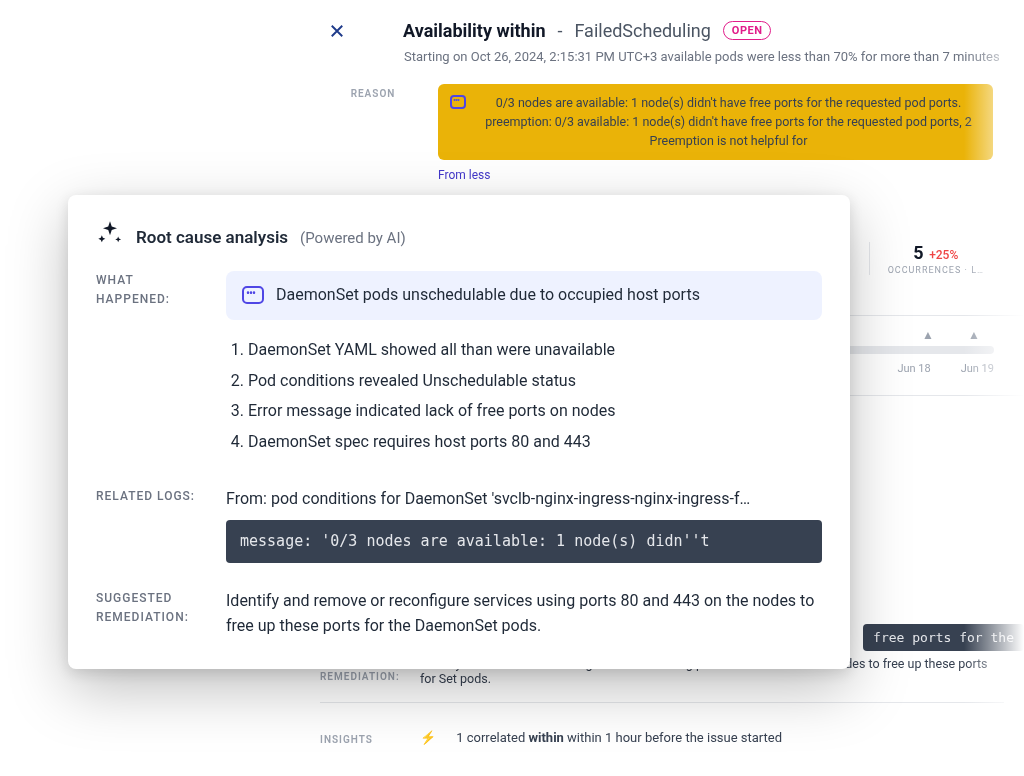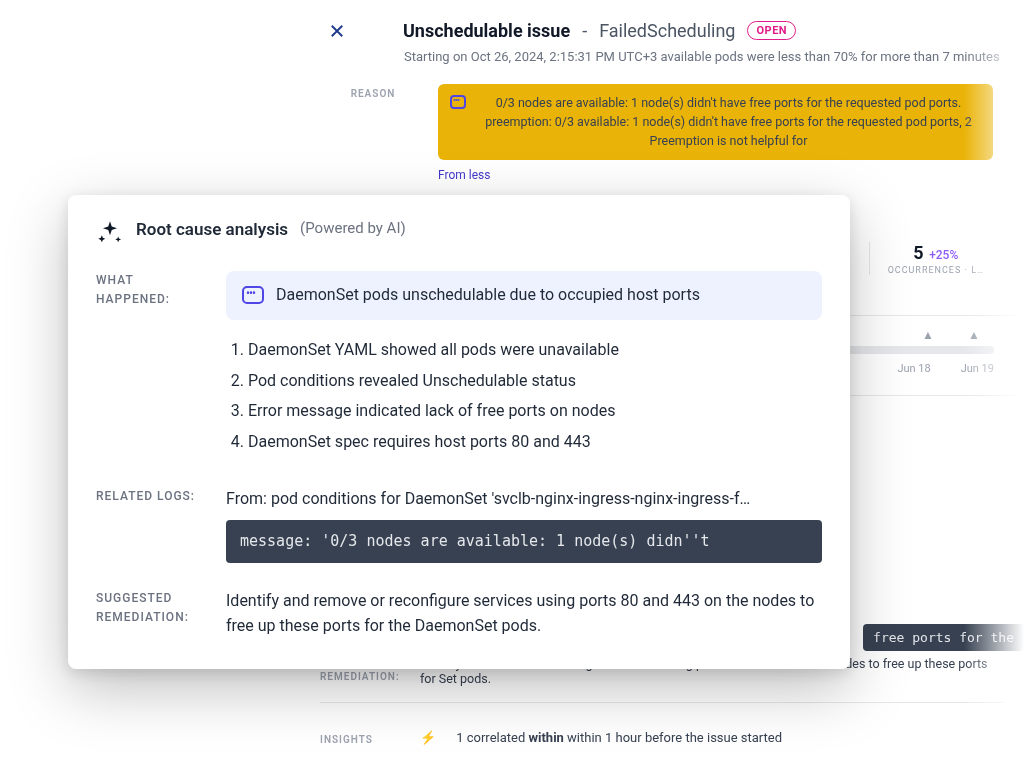--- a/index.html
+++ b/index.html
@@ -118,21 +118,21 @@
     padding: 60px 40px 0 20px;
     gap: 18px;
     border-bottom: 1px solid #e5e7eb;
     padding-bottom: 40px;
   }
   .stat-sep { width: 1px; background: #e5e7eb; }
   .stat {
     text-align: center;
   }
   .stat-main { font-size: 18px; font-weight: 700; color: #111827; }
-  .stat-delta { font-size: 12px; color: #8b5cf6; font-weight: 500; margin-left: 2px;}
+  .stat-delta { font-size: 12px; color: #ef4444; font-weight: 500; margin-left: 2px;}
   .stat-label { font-size: 9px; letter-spacing: 1px; color: #9ca3af; margin-top: 2px;}
   .timeline {
     padding: 10px 30px 20px 20px;
     border-bottom: 1px solid #e5e7eb;
   }
   .tl-track {
     height: 8px;
     background: #e5e7eb;
     border-radius: 4px;
     margin-top: 20px;
@@ -196,21 +196,21 @@
     left: 68px;
     width: 782px;
     background: #ffffff;
     border-radius: 8px;
     box-shadow: 0 20px 60px rgba(0,0,0,0.25), 0 4px 14px rgba(0,0,0,0.12);
     padding: 24px 28px 30px 28px;
     z-index: 10;
   }
   .rca-head {
     display: flex;
-    align-items: flex-start;
+    align-items: flex-end;
     gap: 12px;
     margin-bottom: 24px;
   }
   .sparkle {
     width: 28px; height: 28px;
     color: #111827;
   }
   .sparkle svg { width: 100%; height: 100%; }
   .rca-title { font-size: 17px; font-weight: 600; color: #1f2937; }
   .rca-sub { font-size: 15px; color: #6b7280; }
@@ -273,21 +273,21 @@
 </head>
 <body>
 
 <div class="drawer">
   <div class="drawer-head">
     <div class="close-x">
       <svg viewBox="0 0 24 24" stroke="currentColor" stroke-width="2.5" fill="none">
           <path d="M5 5l14 14M19 5L5 19"></path>
         </svg>
     </div>
-    <span class="drawer-title">Unschedulable issue</span>
+    <span class="drawer-title">Availability within</span>
     <span class="drawer-subtitle">-</span>
     <span class="drawer-subtitle">FailedScheduling</span>
     <span class="pill">OPEN</span>
   </div>
   <div class="drawer-meta">Starting on Oct 26, 2024, 2:15:31 PM UTC+3 available pods were less than 70% for more than 7 minutes</div>
 
   <div class="drawer-row">
     <div class="row-label">REASON</div>
     <div class="reason-box">
       <div class="msg-icon"></div>
@@ -348,21 +348,21 @@
   </div>
 
   <div class="rca-row">
     <div class="rca-label">WHAT HAPPENED:</div>
     <div class="rca-body">
       <div class="summary-box">
         <div class="summary-icon"></div>
         <div class="summary-text">DaemonSet pods unschedulable due to occupied host ports</div>
       </div>
       <ol class="steps">
-        <li>DaemonSet YAML showed all pods were unavailable</li>
+        <li>DaemonSet YAML showed all than were unavailable</li>
         <li>Pod conditions revealed Unschedulable status</li>
         <li>Error message indicated lack of free ports on nodes</li>
         <li>DaemonSet spec requires host ports 80 and 443</li>
       </ol>
     </div>
   </div>
 
   <div class="rca-row">
     <div class="rca-label">RELATED LOGS:</div>
     <div class="rca-body">

